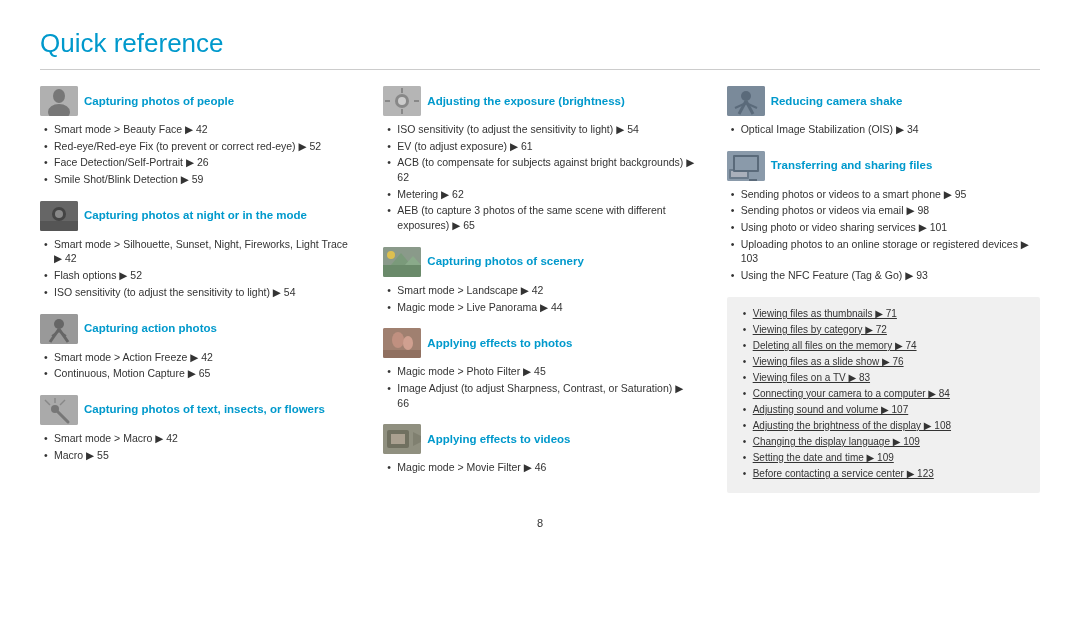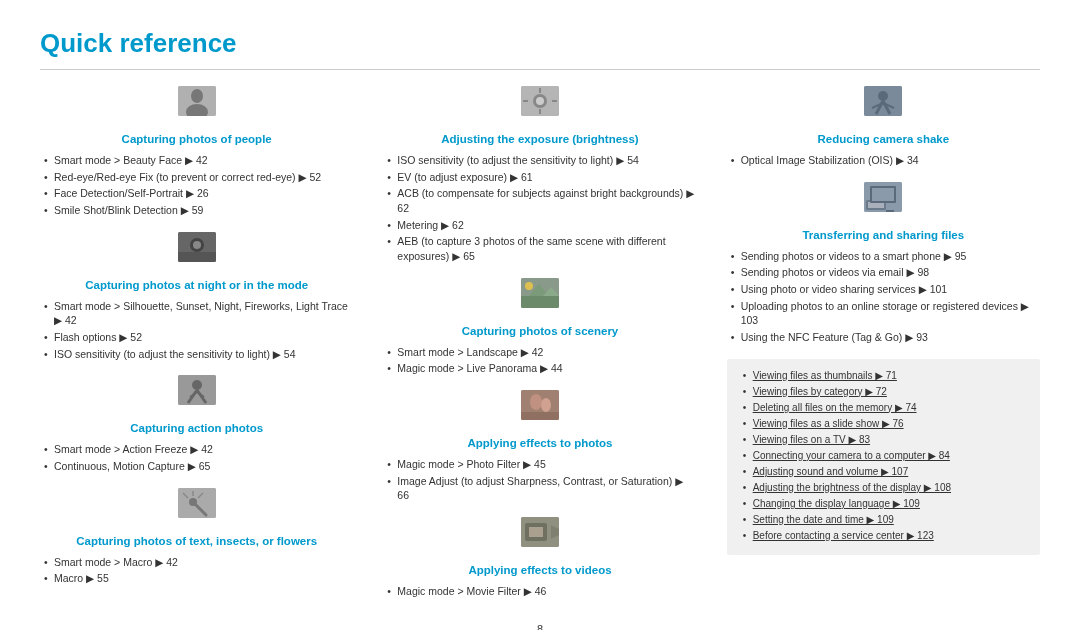--- a/index.html
+++ b/index.html
@@ -8,43 +8,42 @@
       background: #fff;
       width: 1080px;
       height: 630px;
       overflow: hidden;
       padding: 28px 40px 20px 40px;
       font-size: 11px;
       color: #333;
     }
     h1.page-title {
       font-size: 26px;
-      font-weight: bold;
+      font-weight: normal;
       color: #0099cc;
       margin-bottom: 10px;
     }
     hr.title-divider {
       border: none;
       border-top: 1.5px solid #ccc;
       margin-bottom: 16px;
     }
     .content-grid {
       display: grid;
       grid-template-columns: 1fr 1fr 1fr;
       gap: 0 30px;
     }
     .section {
       margin-bottom: 14px;
     }
     .section-header {
       display: flex;
       align-items: center;
       margin-bottom: 6px;
-      gap: 16px;
-      flex-direction: column;
+      gap: 6px;
     }
     .section-icon {
       width: 38px;
       height: 30px;
       background: #888;
       border-radius: 2px;
       flex-shrink: 0;
       overflow: hidden;
       display: flex;
       align-items: center;

